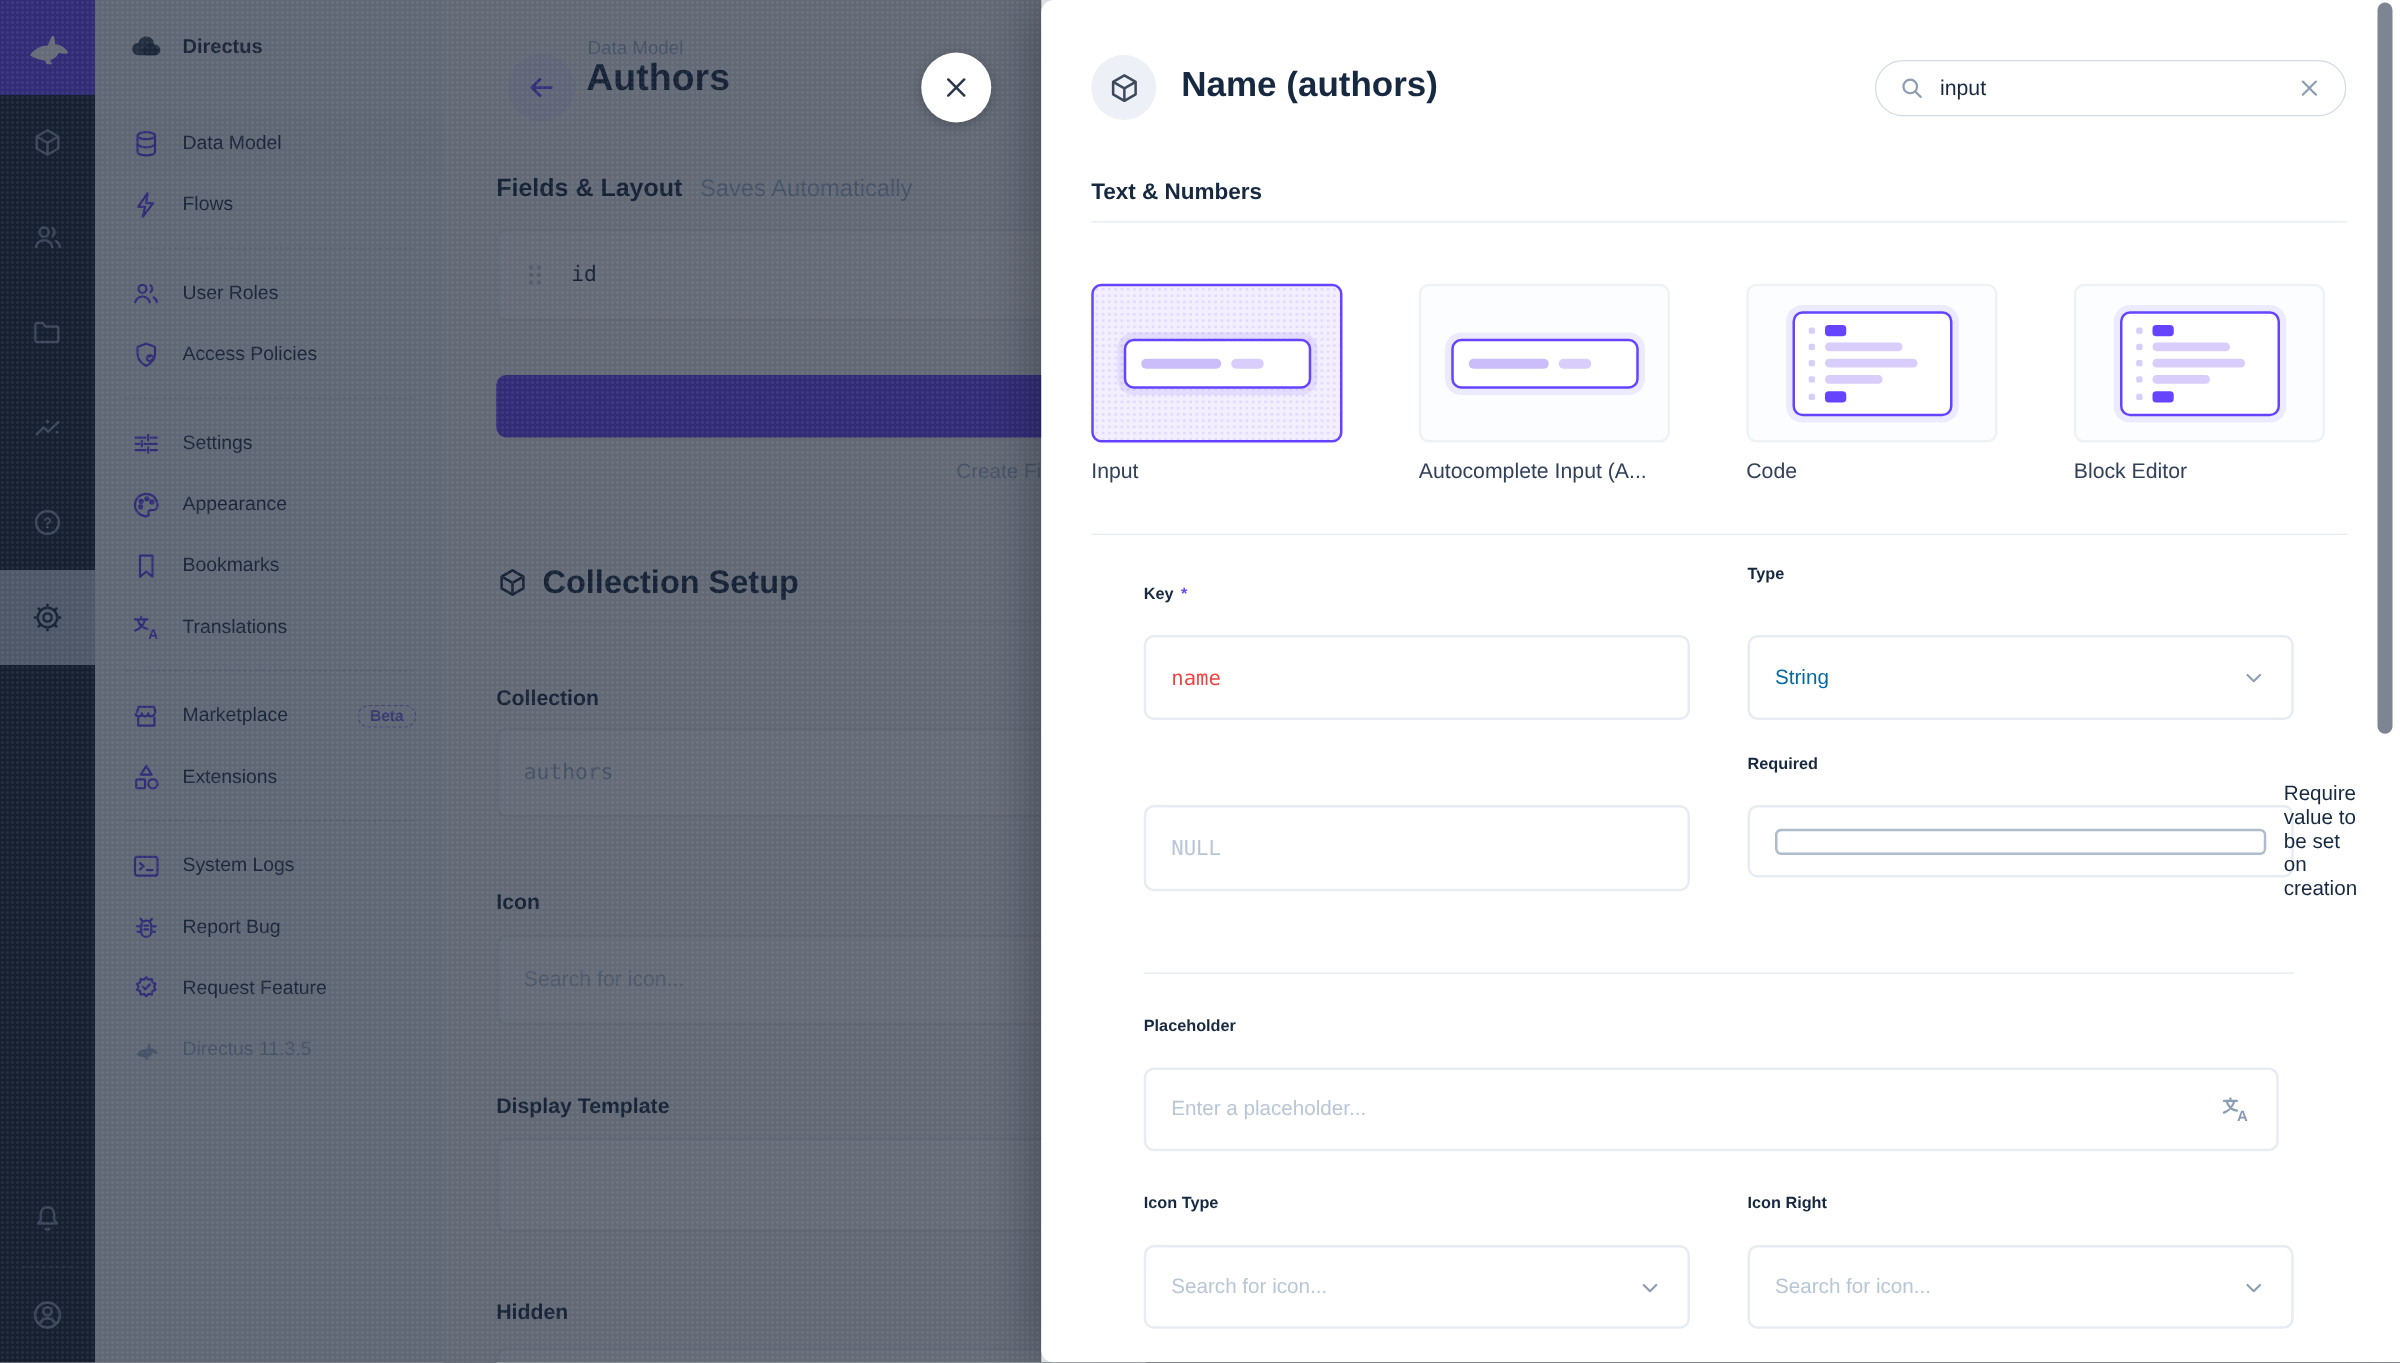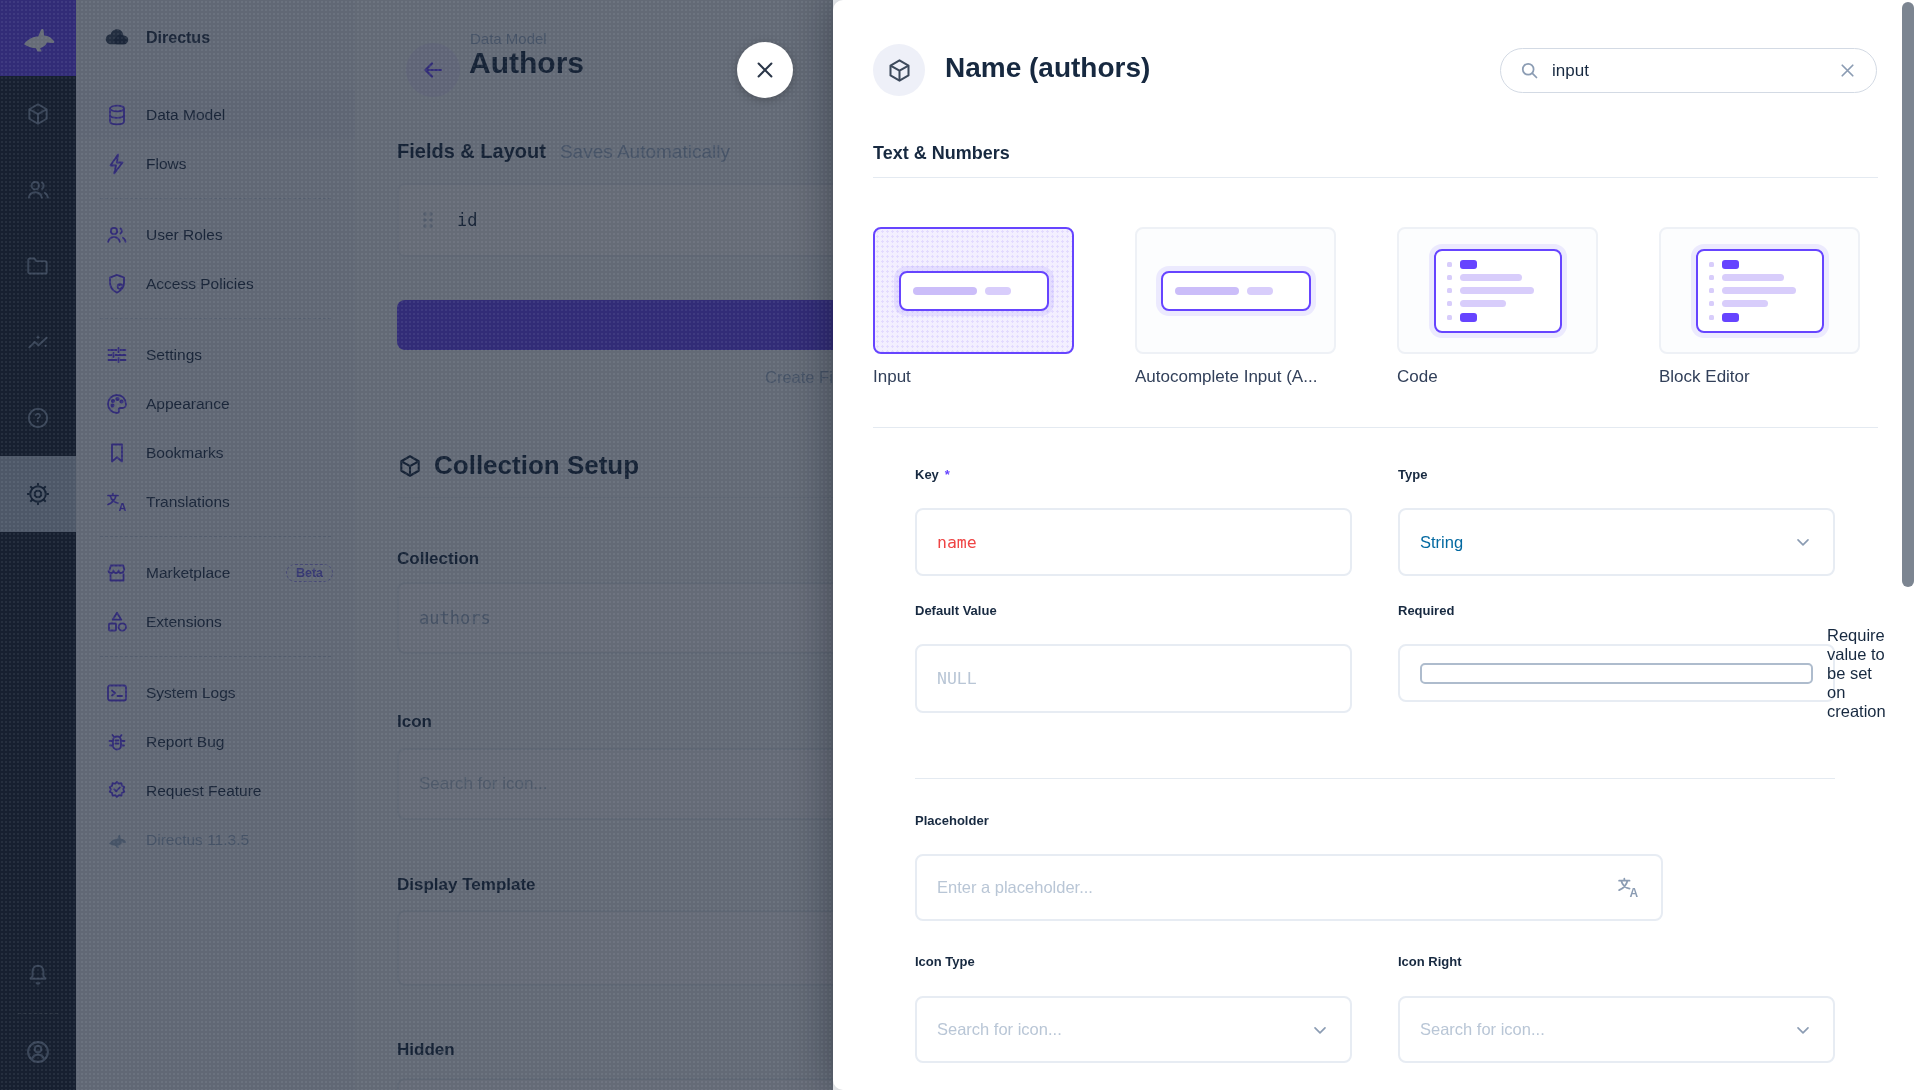--- a/index.html
+++ b/index.html
@@ -532,44 +532,43 @@
 
     <div class="cards-divider"></div>
 
     <div class="f-label col-l" style="top:467px">
       <span>Key</span>
         <span class="req">*</span>
     </div>
     <div class="f-box col-l" style="top:508px;height:68px">
       <input class="mono" value="name" style="">
     </div>
-    <div class="f-label col-r" style="top:467px">Type</div>
+    <div class="f-label col-r" style="top:451px">Type</div>
     <div class="f-box col-r" style="top:508px;height:68px">
       <span class="sel-value">String</span>
       <span class="chev">
           <svg width="20" height="20" viewBox="0 0 24 24" fill="none" stroke="currentColor" stroke-width="2" stroke-linecap="round" stroke-linejoin="round">
             <path d="M6 9.5l6 6 6-6"></path>
           </svg>
         </span>
     </div>
 
-    <div class="f-label col-l" style="top:603px">Default Value</div>
     <div class="f-box col-l" style="top:644px;height:69px">
       <input class="mono" placeholder="NULL" style="">
     </div>
     <div class="f-label col-r" style="top:603px">Required</div>
     <div class="f-box col-r" style="top:644px;height:58px">
       <input type="checkbox" class="cbox" style="">
       <span class="cbox-label">Require value to be set on creation</span>
     </div>
 
     <div class="form-divider"></div>
 
     <div class="f-label" style="left:82px;top:813px">Placeholder</div>
-    <div class="f-box" style="left:82px;top:854px;width:748px;height:67px">
+    <div class="f-box" style="left:82px;top:854px;width:908px;height:67px">
       <input placeholder="Enter a placeholder..." style="">
       <span class="chev">
           <svg width="25" height="25" viewBox="0 0 24 24" fill="none" stroke="currentColor" stroke-width="1.7" stroke-linecap="round">
             <path d="M3 5.5h10M8 3.5v2M5 5.5c1.2 4.2 4.5 7 8 7.5M11 5.5c-.9 3.6-4 7.5-8 9"></path>
             <text x="13" y="21" font-size="11.5" font-weight="bold" fill="currentColor" stroke="none" font-family="Liberation Sans, sans-serif">A</text>
           </svg>
         </span>
     </div>
 
     <div class="f-label col-l" style="top:954px">Icon Type</div>

